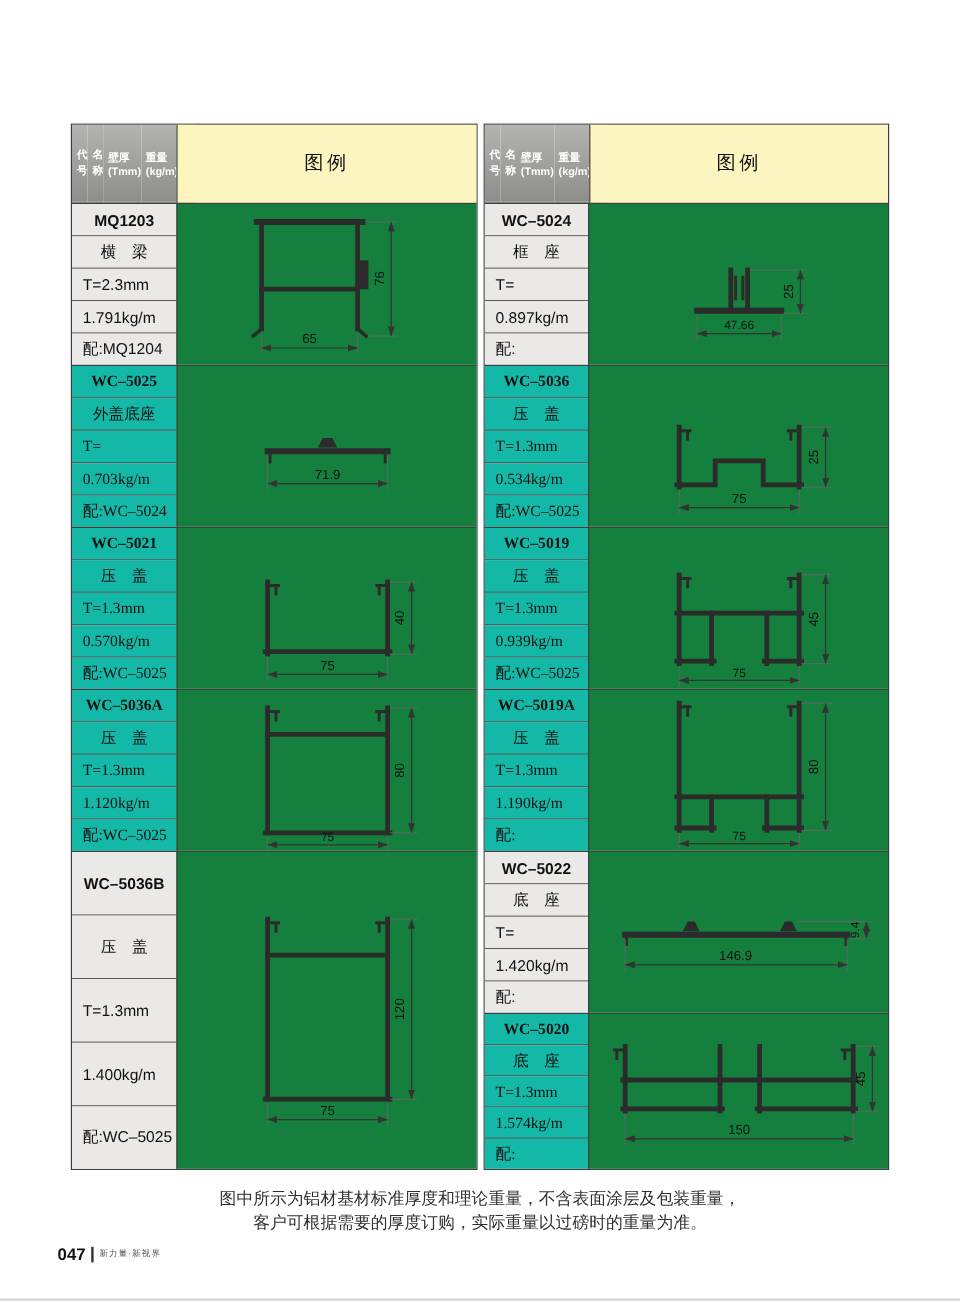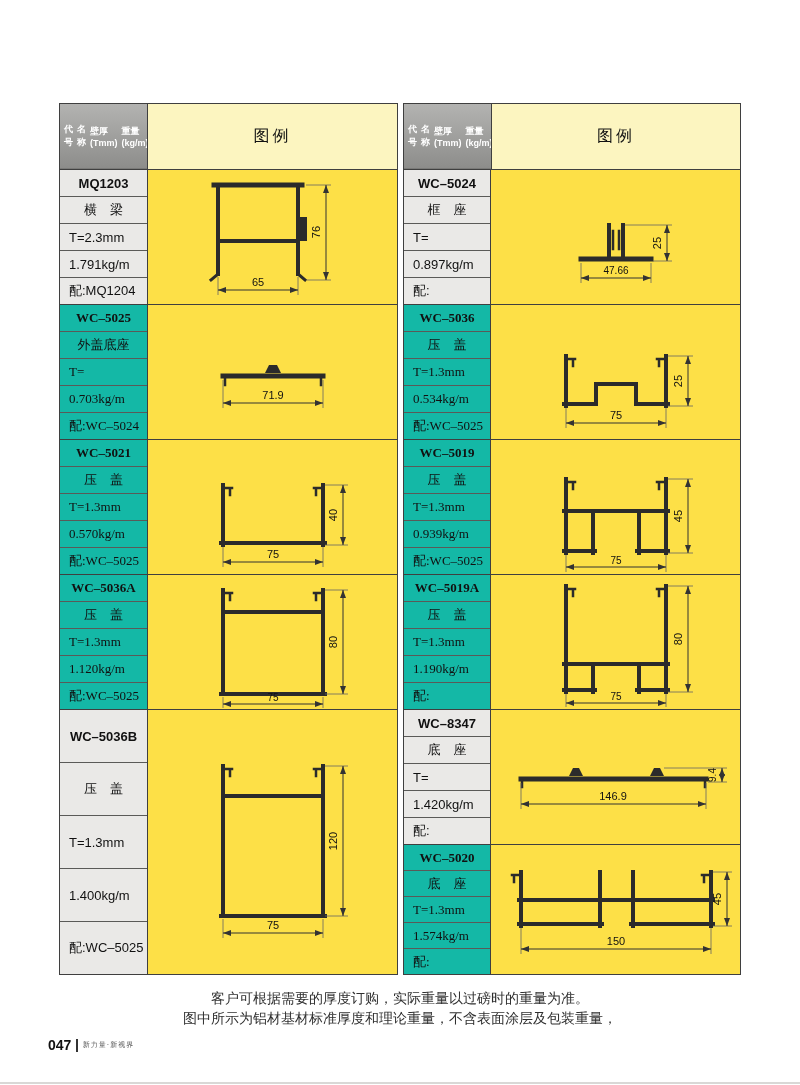--- a/index.html
+++ b/index.html
@@ -22,21 +22,21 @@
   .sec{display:flex;border-top:1px solid #3f3f3f;box-sizing:border-box;}
   .h135{height:135px;} .h265{height:265px;} .h130{height:130px;}
   .labels{width:108px;display:flex;flex-direction:column;}
   .labels>div{flex:1;border-bottom:1px solid #5a5a58;box-sizing:border-box;display:flex;align-items:center;font-size:13px;}
   .labels>div:last-child{border-bottom:none;}
   .sec.gray  .labels>div{background:#eae9e7;}
   .sec.yellow .labels>div{background:#14b8a6;font-family:Liberation Serif, serif;}
   .c-code{justify-content:center;font-weight:bold;font-size:14px;}
   .c-name{justify-content:center;}
   .c-left{padding-left:9px;}
-  .diagram{flex:1;border-left:1px solid #3f3f3f;background:#fde047;display:flex;align-items:center;justify-content:center;box-sizing:border-box;}
+  .diagram{flex:1;border-left:1px solid #3f3f3f;background:#15803d;display:flex;align-items:center;justify-content:center;box-sizing:border-box;}
 
   
   .p{stroke:#2b2b2b;stroke-width:4;fill:none;stroke-linecap:square;}
   .p5{stroke-width:5;} .p3{stroke-width:3;} .p25{stroke-width:2.5;}
   .fl{fill:#2b2b2b;stroke:none;}
   .e{stroke:#666;stroke-width:0.8;fill:none;}
   .d{stroke:#333;stroke-width:1;fill:none;}
   .t{font-size:11px;fill:#111;}
   .ts{font-size:10px;fill:#111;}
 
@@ -336,21 +336,21 @@
           <path class="e" d="M177,10 H202 M177,116 H202"></path>
           <line class="d" x1="197" y1="10" x2="197" y2="116" marker-start="url(#arw)" marker-end="url(#arw)"></line>
           <text class="t" x="191" y="63" text-anchor="middle" transform="rotate(-90 191 63)">80</text>
         </g>
       </svg>
     </div>
   </div>
 
   <div class="sec h135 gray">
     <div class="labels">
-      <div class="c-code">WC–8347</div>
+      <div class="c-code">WC–5022</div>
       <div class="c-name">底　座</div>
       <div class="c-left">T=</div>
       <div class="c-left">1.420kg/m</div>
       <div class="c-left">配:</div>
     </div>
     <div class="diagram">
       <svg width="249" height="133" viewBox="0 0 249 133">
         <g>
           <path class="p p5" d="M30,68 H215"></path>
           <path class="fl" d="M78,65 L82,57 H88 L92,65 Z"></path>
@@ -395,22 +395,22 @@
           <path class="e" d="M222,26 H241 M222,80 H241"></path>
           <line class="d" x1="236" y1="26" x2="236" y2="80" marker-start="url(#arw)" marker-end="url(#arw)"></line>
           <text class="t" x="230" y="53" text-anchor="middle" transform="rotate(-90 230 53)">45</text>
         </g>
       </svg>
     </div>
   </div>
 </div>
 
 <div class="note">
+  <div>图中所示为铝材基材标准厚度和理论重量，不含表面涂层及包装重量，</div>
   <div>客户可根据需要的厚度订购，实际重量以过磅时的重量为准。</div>
-  <div>图中所示为铝材基材标准厚度和理论重量，不含表面涂层及包装重量，</div>
 </div>
 
 <div class="pagefoot">
   <span class="pageno">047</span>
   <span class="footdiv"></span>
   <span class="slogan">新力量·新视界</span>
 </div>
 
 <div class="bottom-hairline"></div>
 

